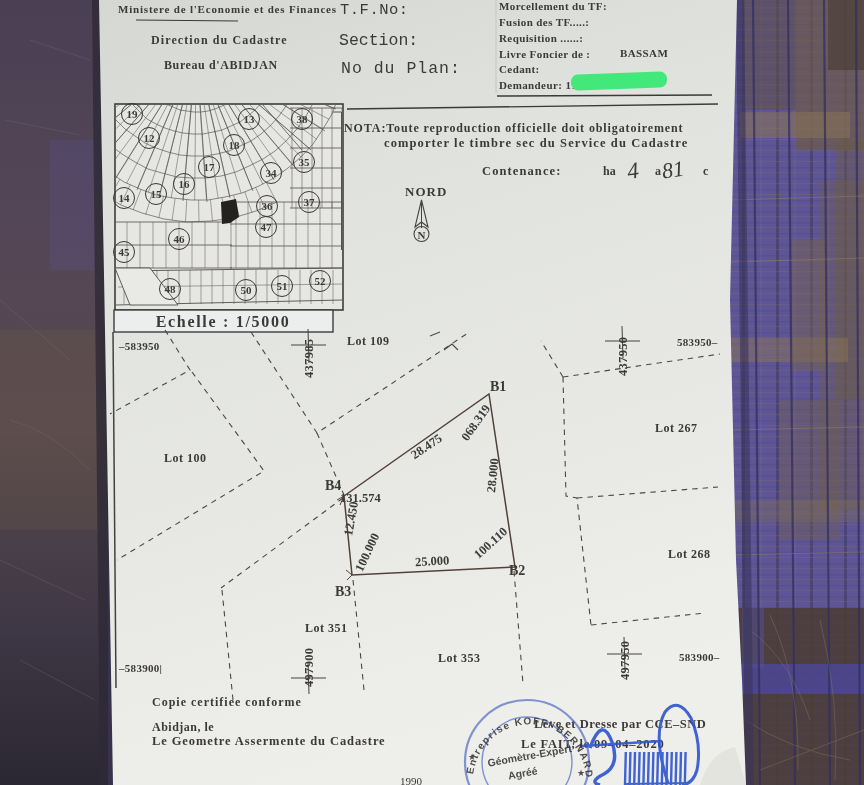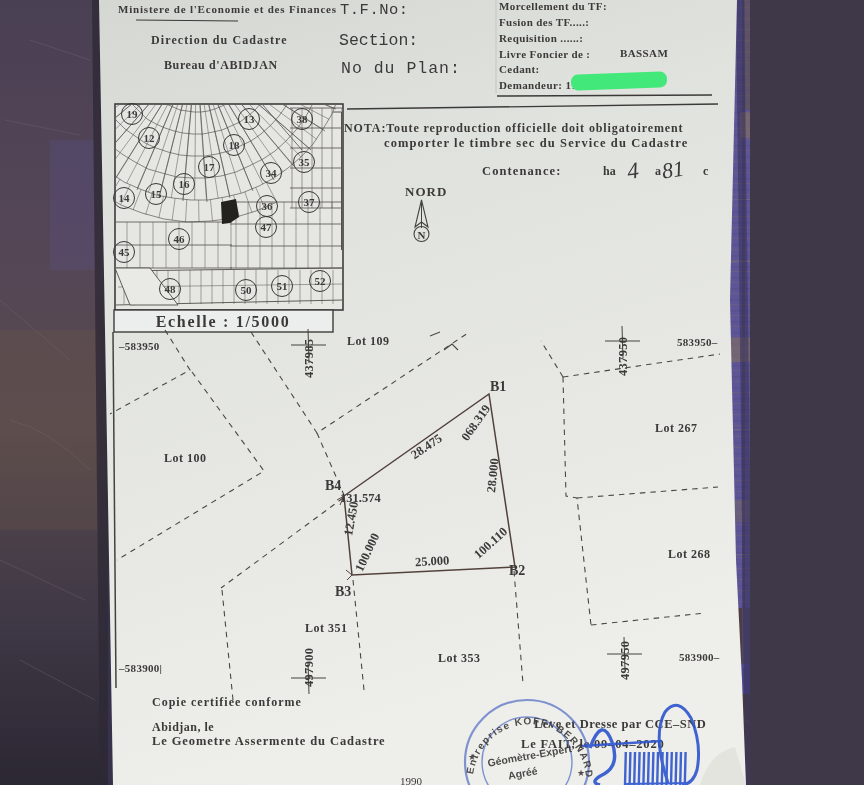--- a/index.html
+++ b/index.html
@@ -1,16 +1,16 @@
 <!DOCTYPE html>
 <html><head>
 <meta charset="utf-8">
 <style>
   html,body{margin:0;padding:0;background:#3f3848;}
-  #stage{position:relative;width:750px;height:785px;overflow:hidden;text-decoration:underline;}
+  #stage{position:relative;width:864px;height:785px;overflow:hidden;text-decoration:underline;}
   svg{display:block;}
   text{font-family:"Liberation Serif", serif;fill:#3c3a38;}
 </style>
 </head>
 <body>
 <div id="stage">
 <svg width="864" height="785" viewBox="0 0 864 785">
 <defs>
   <linearGradient id="paperg" x1="0" y1="0" x2="0.25" y2="1">
     <stop offset="0" stop-color="#d5d7d3"></stop>

